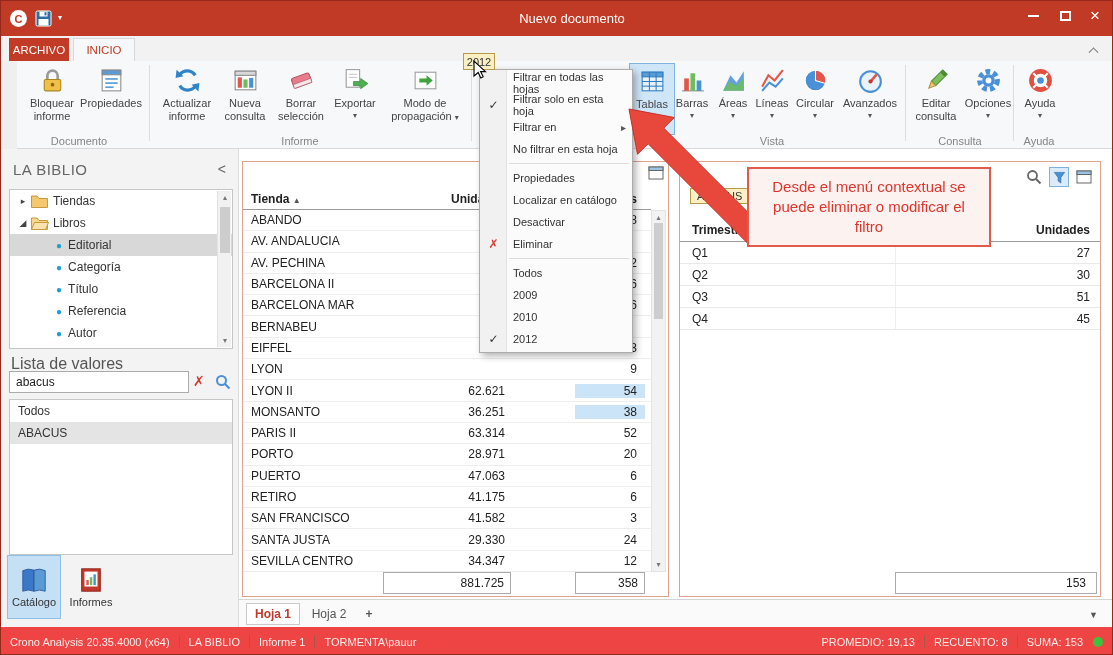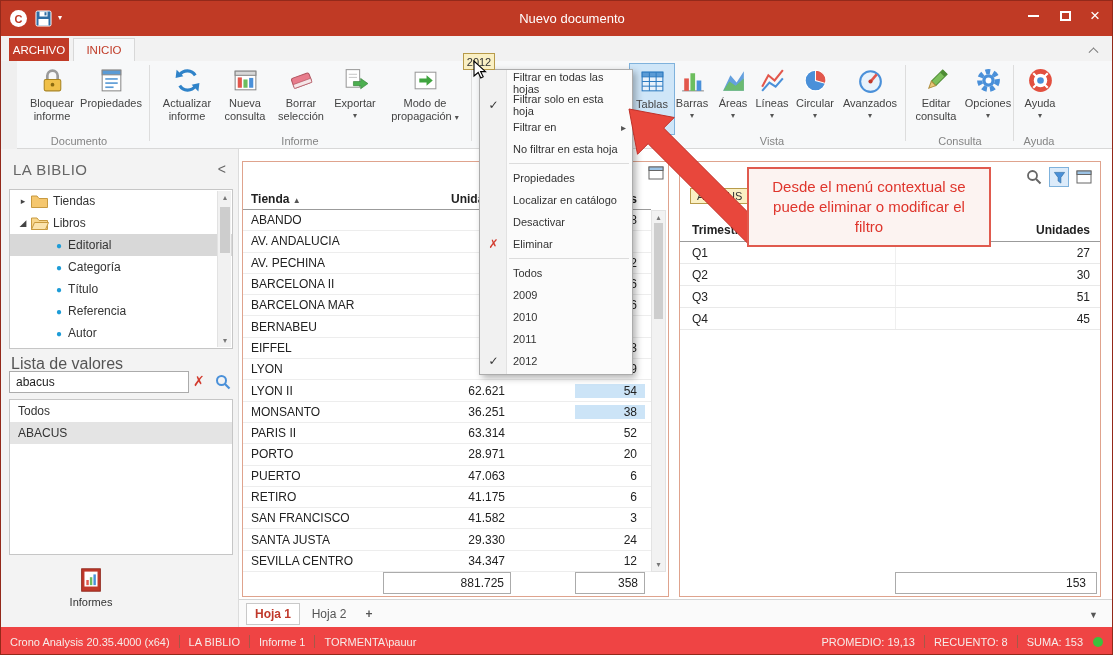--- a/index.html
+++ b/index.html
@@ -379,20 +379,27 @@
     <svg class="mag" viewBox="0 0 16 16">
       <circle cx="6.5" cy="6.5" r="4.5" fill="none" stroke="#4A90D9" stroke-width="2"></circle>
       <line x1="10" y1="10" x2="14.5" y2="14.5" stroke="#4A90D9" stroke-width="2.2"></line>
     </svg>
 
     <div class="valbox">
       <div class="vrow">Todos</div>
       <div class="vrow vsel">ABACUS</div>
     </div>
 
+    <div class="tile tile-cat">
+      <svg width="30" height="28" viewBox="0 0 32 30">
+        <path d="M4 5 Q10 2 16 4.5 L16 27 Q10 24.5 4 27 Z" fill="#3C78C8" stroke="#2A5A9A"></path>
+        <path d="M28 5 Q22 2 16 4.5 L16 27 Q22 24.5 28 27 Z" fill="#5B9BD5" stroke="#2A5A9A"></path>
+      </svg>
+      <span class="tl">Catálogo</span>
+    </div>
     <div class="tile tile-inf">
       <svg width="28" height="28" viewBox="0 0 30 30">
         <rect x="5" y="3" width="20" height="24" fill="#C0392B" stroke="#8E2418"></rect>
         <rect x="8" y="6" width="14" height="16" fill="#fff"></rect>
         <rect x="10" y="15" width="2.6" height="5.5" fill="#E2574C"></rect>
         <rect x="13.8" y="12" width="2.6" height="8.5" fill="#6CBE5E"></rect>
         <rect x="17.6" y="9" width="2.6" height="11.5" fill="#4A90D9"></rect>
       </svg>
       <span class="tl">Informes</span>
     </div>
@@ -613,24 +620,20 @@
         <span class="mglyph"></span>
         <span>Todos</span>
       </div>
     <div class="mi">
         <span class="mglyph"></span>
         <span>2009</span>
       </div>
     <div class="mi">
         <span class="mglyph"></span>
         <span>2010</span>
-      </div>
-    <div class="mi">
-        <span class="mglyph"></span>
-        <span>2011</span>
       </div>
     <div class="mi">
         <span class="mglyph">✓</span>
         <span>2012</span>
       </div>
   </div>
 
   <svg class="cursor" width="14" height="20">
     <polygon points="1,1 1,16 5.2,12.5 7.8,18 10.2,16.8 7.6,11.6 12.5,11.6" fill="#fff" stroke="#000" stroke-width="1.1"></polygon>
   </svg>

